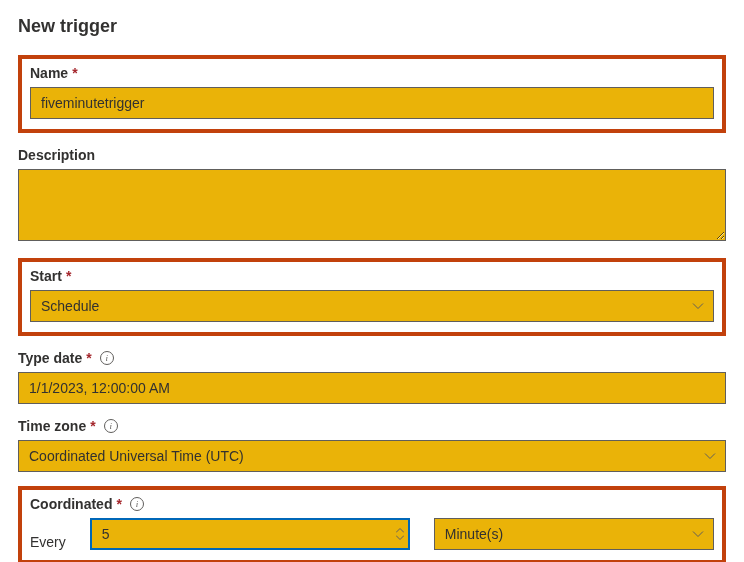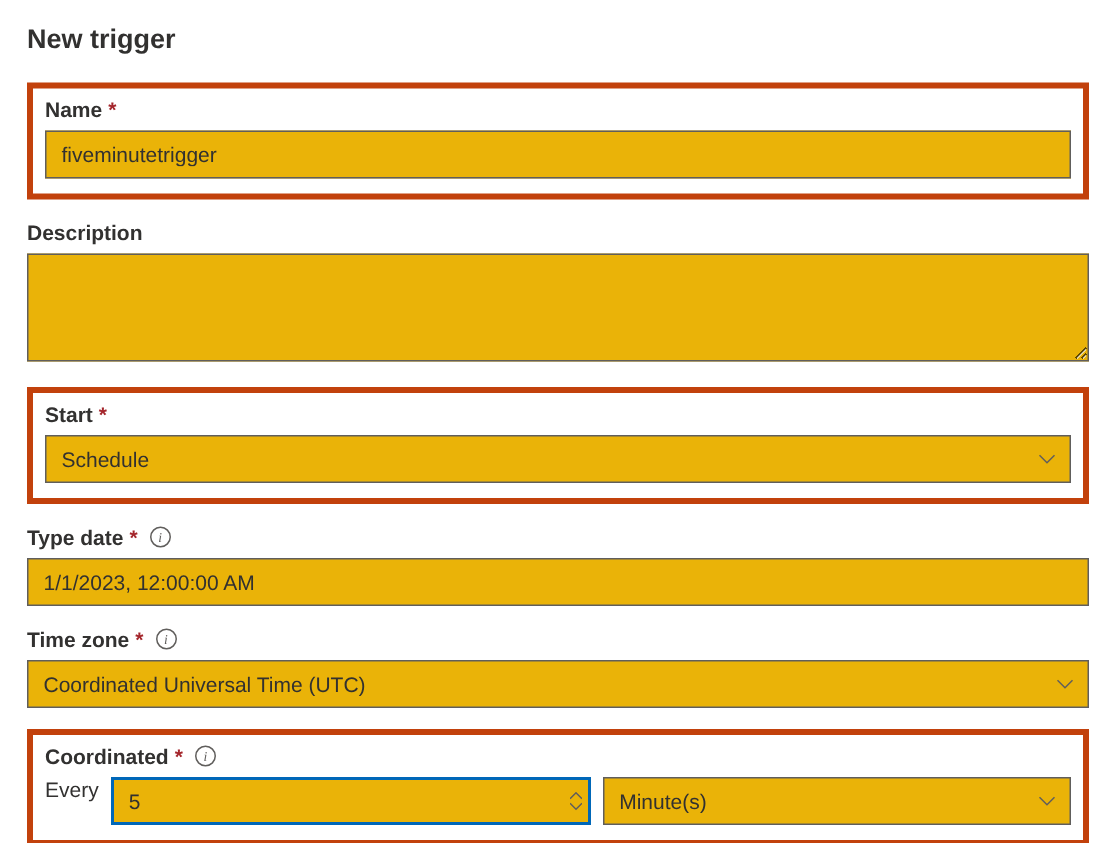--- a/index.html
+++ b/index.html
@@ -85,22 +85,22 @@
       transform: translateY(-50%);
       pointer-events: none;
     }
     .chevron svg {
       width: 12px;
       height: 12px;
       display: block;
     }
     .recurrence-row {
       display: flex;
-      align-items: flex-start;
-      gap: 8px;
+      align-items: flex-end;
+      gap: 24px;
     }
     .every-label {
       font-size: 14px;
       color: #323130;
     }
     .number-wrap {
       position: relative;
       width: 320px;
     }
     .number-wrap .text-input {

